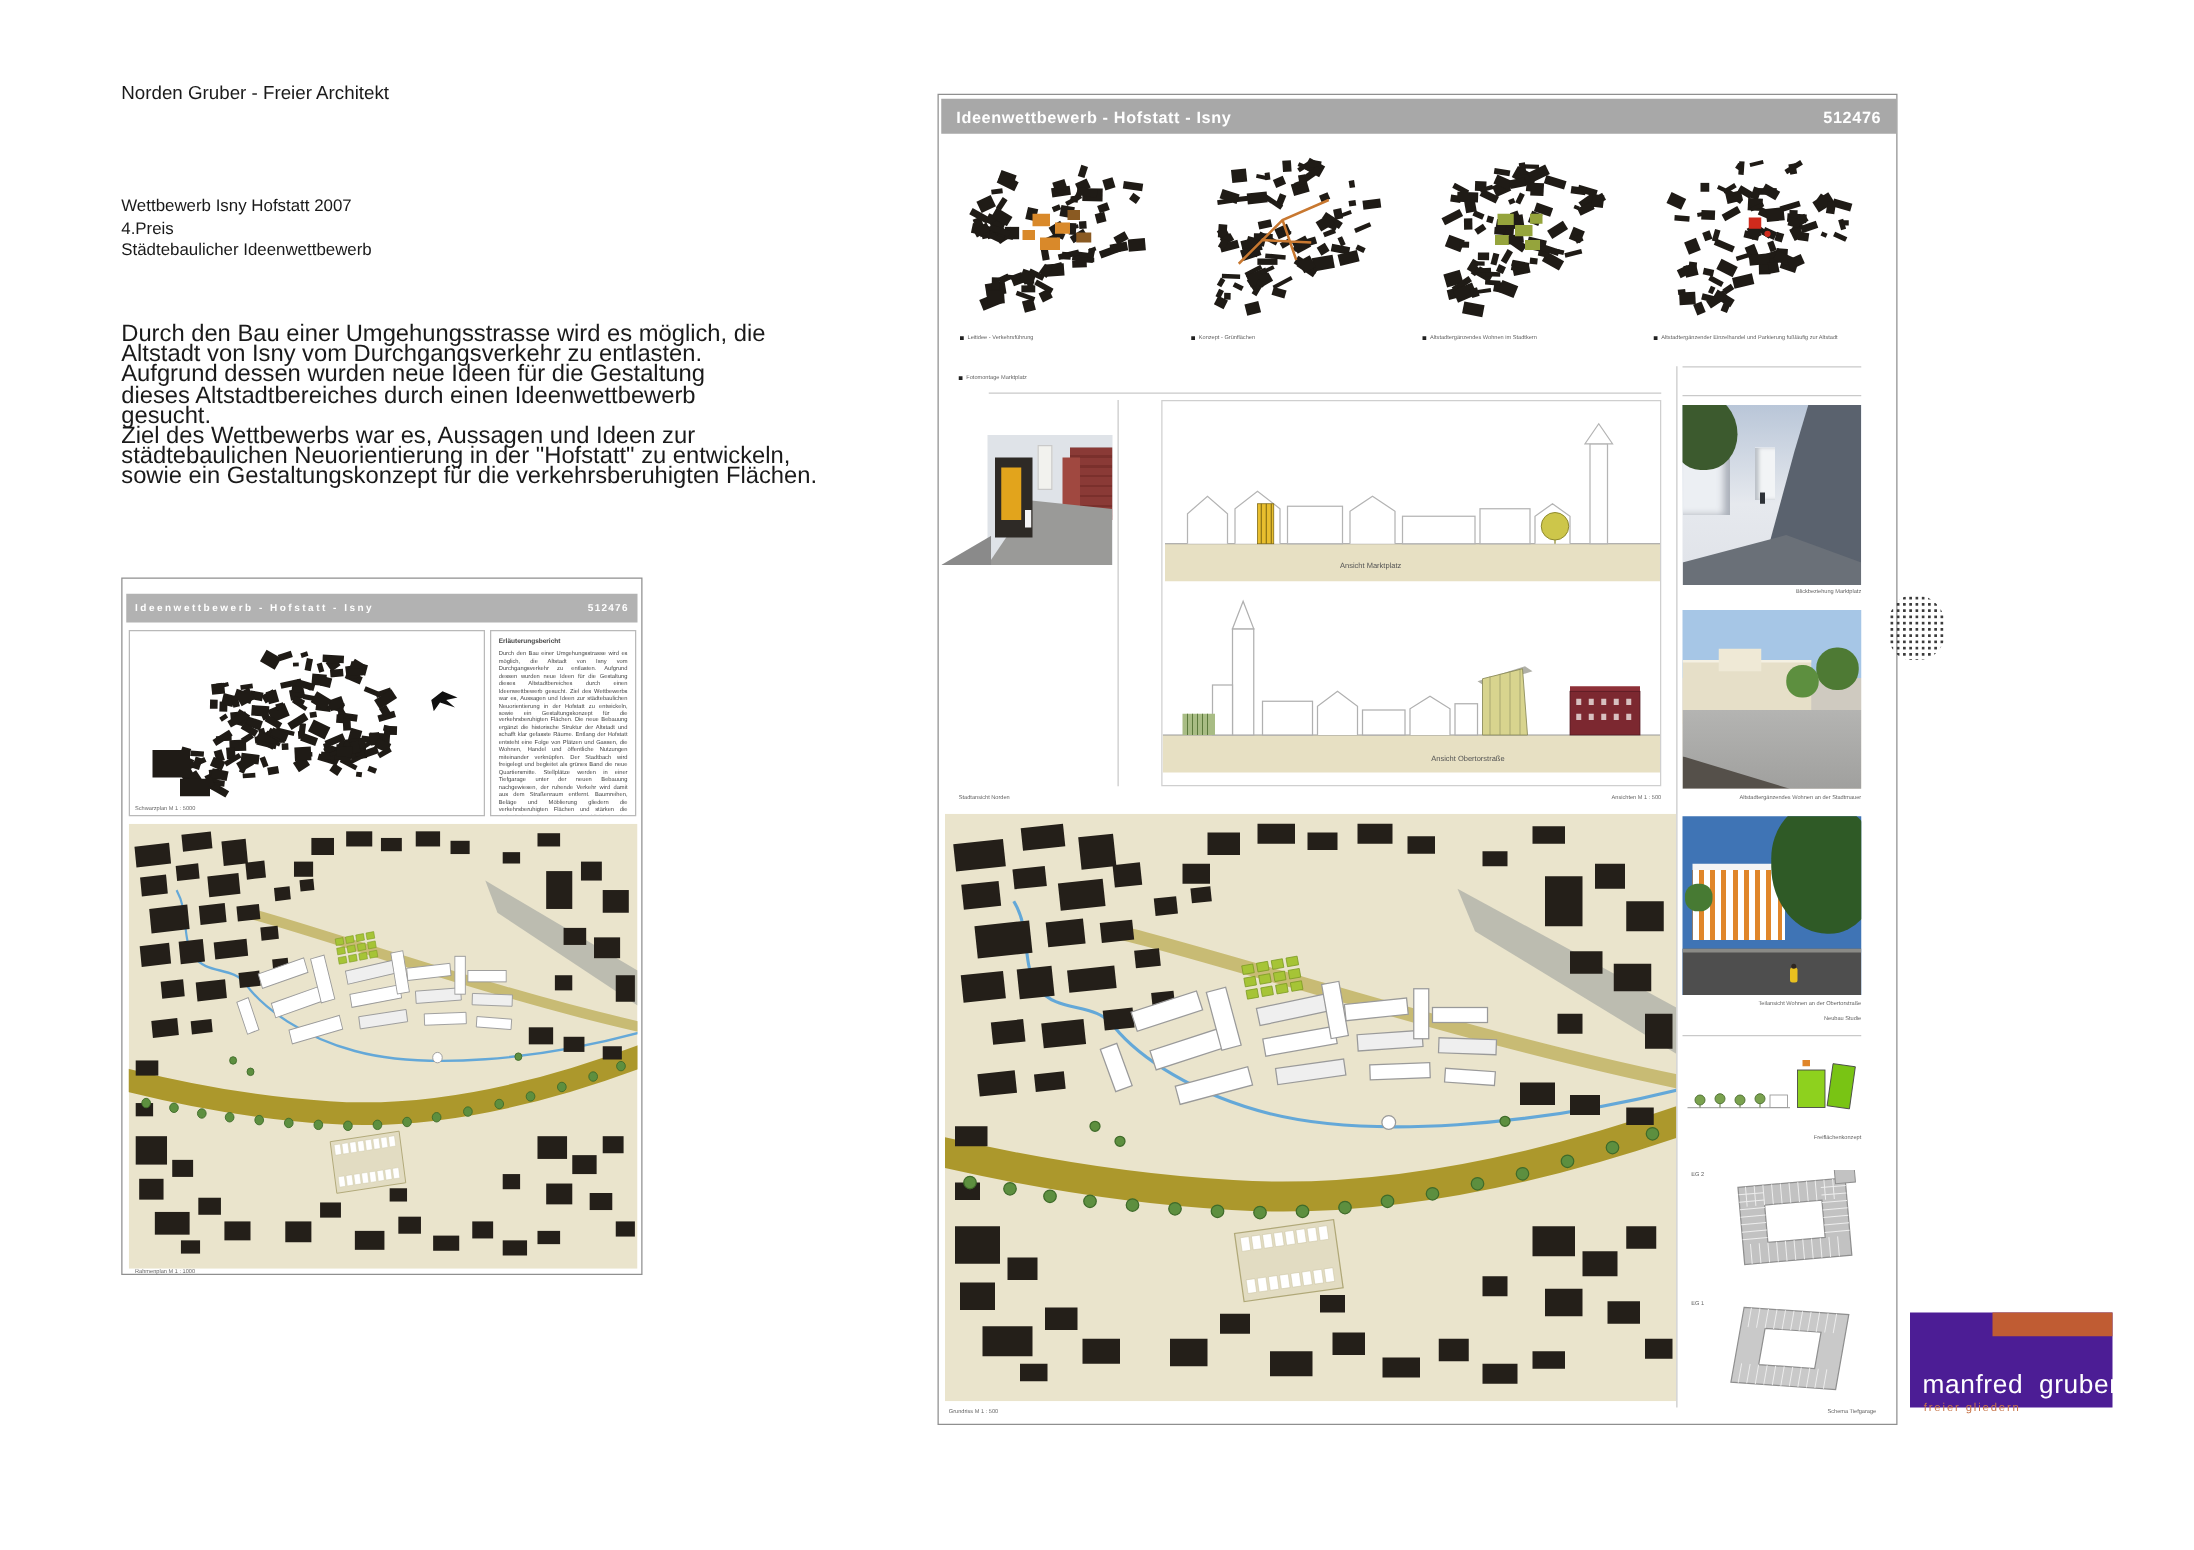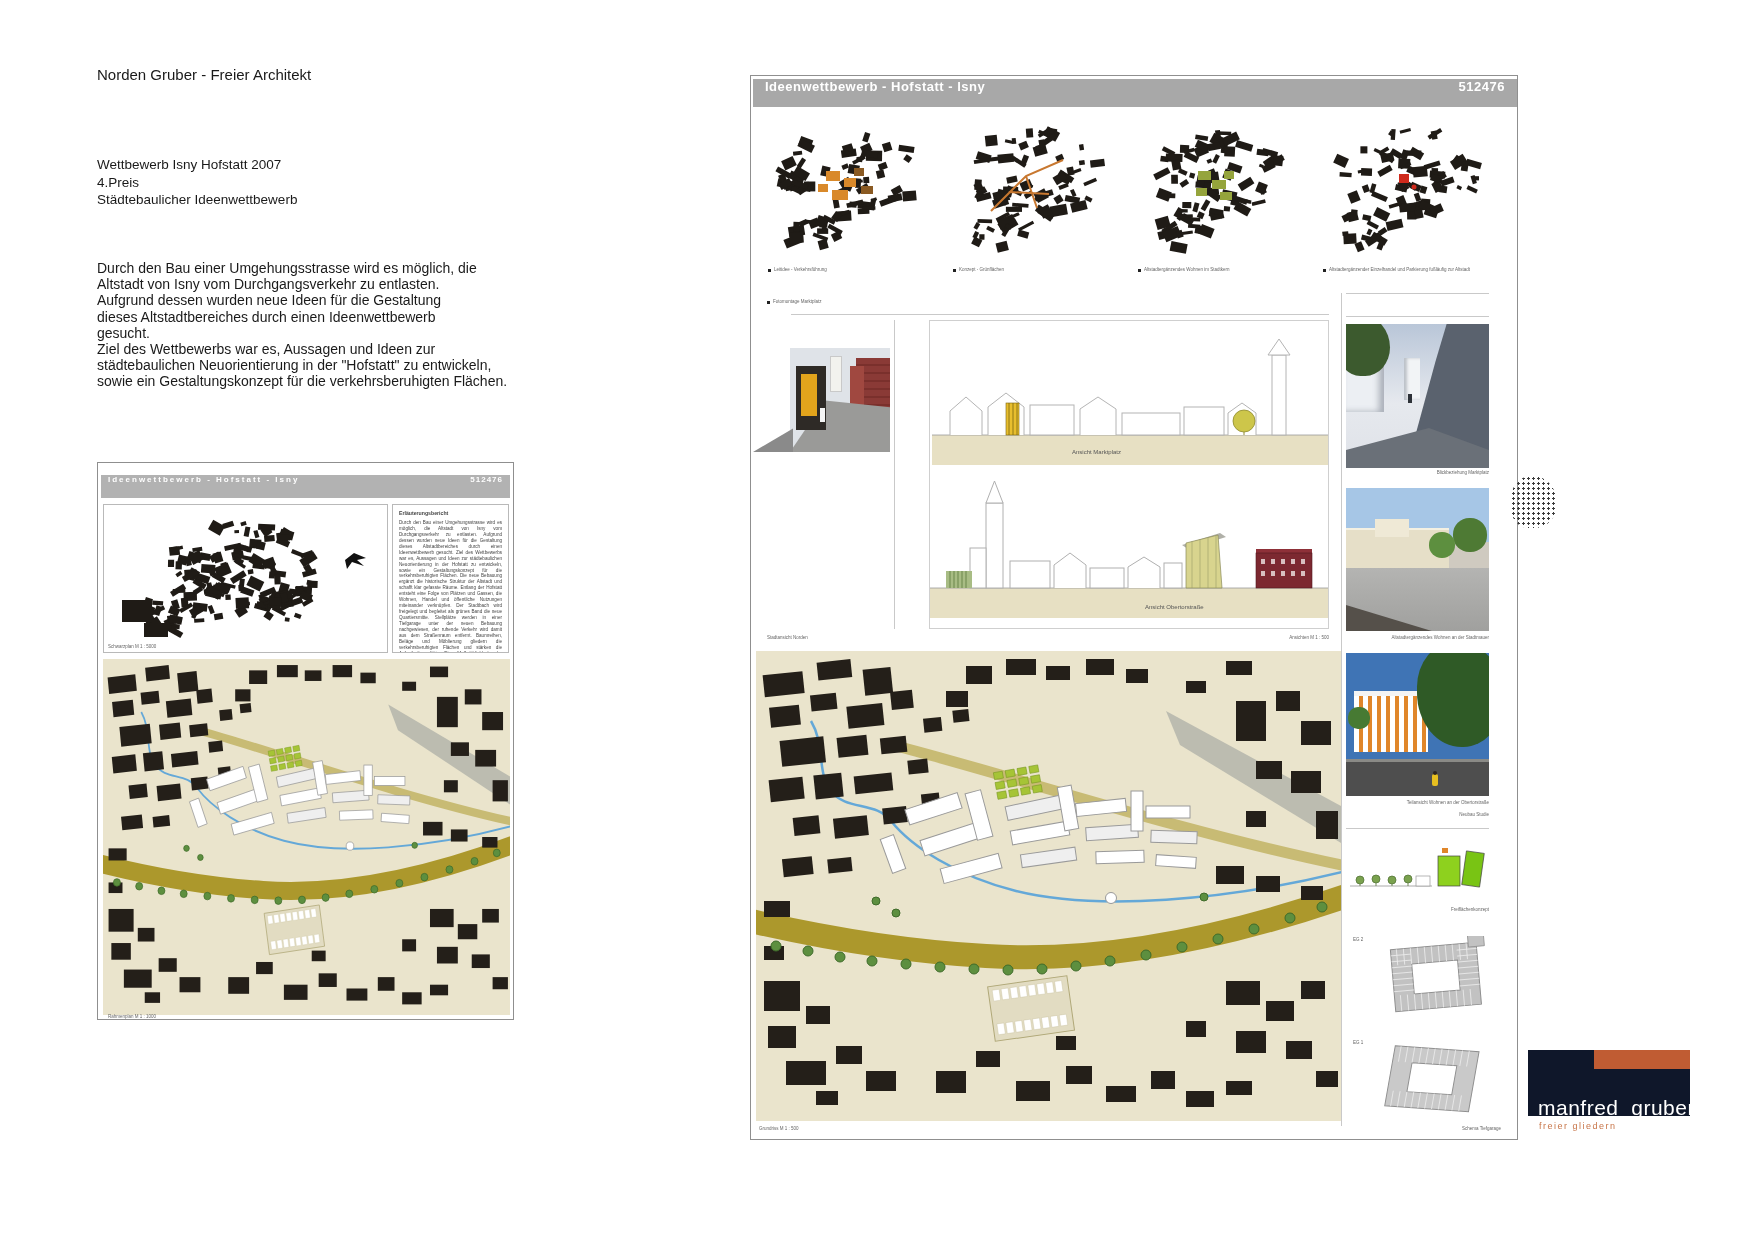--- a/index.html
+++ b/index.html
@@ -1,20 +1,20 @@
 <!DOCTYPE html>
 <html><head>
 <meta charset="utf-8">
 <style>
   html,body{margin:0;padding:0}
   body{width:1755px;height:1240px;position:relative;background:#fff;overflow:hidden;
        font-family:"Liberation Sans",sans-serif;color:#1a1a1a}
   .abs{position:absolute}
   .poster{border:1px solid #8f8f8f;background:#fff;box-sizing:border-box}
-  .bar{background:#a8a8a8;color:#fff;font-weight:bold;display:flex;justify-content:space-between;align-items:flex-start;box-sizing:border-box}
+  .bar{background:#a8a8a8;color:#fff;font-weight:bold;display:flex;justify-content:space-between;align-items:center;box-sizing:border-box}
   .panel{border:1px solid #b9b9b9;background:#fff;box-sizing:border-box;overflow:hidden}
   .t45{font-size:4.5px;color:#666;line-height:1.1}
   .tr{text-align:right}
   .cap{display:flex;align-items:flex-start;gap:3px}
   .sqdot{width:3px;height:3px;background:#222;margin-top:1px;flex:0 0 auto}
   .hair{background:#c9c9c9}
   .micro{font-size:4.6px;line-height:1.3;color:#444;text-align:justify;word-break:break-word}
   .micro b{font-size:5.2px;display:block;margin-bottom:3px}
   .pre{white-space:pre-line}
   
@@ -188,21 +188,21 @@
           <circle cx="448" cy="246" r="4"></circle>
       </g>
     </g>
   </defs>
 </svg>
 
 <div class="abs" style="left:97px;top:66px;font-size:15px">Norden Gruber - Freier Architekt</div>
 <div class="abs pre" style="left:97px;top:156px;font-size:13.5px;line-height:17.5px">Wettbewerb Isny Hofstatt 2007
 4.Preis
 Städtebaulicher Ideenwettbewerb</div>
-<div class="abs pre" style="left:97px;top:260px;font-size:14px;line-height:16.2px">Durch den Bau einer Umgehungsstrasse wird es möglich, die
+<div class="abs pre" style="left:97px;top:260px;font-size:19px;line-height:16.2px">Durch den Bau einer Umgehungsstrasse wird es möglich, die
 Altstadt von Isny vom Durchgangsverkehr zu entlasten.
 Aufgrund dessen wurden neue Ideen für die Gestaltung
 dieses Altstadtbereiches durch einen Ideenwettbewerb
 gesucht.
 Ziel des Wettbewerbs war es, Aussagen und Ideen zur
 städtebaulichen Neuorientierung in der "Hofstatt" zu entwickeln,
 sowie ein Gestaltungskonzept für die verkehrsberuhigten Flächen.</div>
 
 <div class="abs poster" style="left:97px;top:462px;width:417px;height:558px">
   <div class="bar abs" style="left:3px;top:12px;width:409px;height:23px;background:#b2b2b2;padding:0 7px;font-size:8px;letter-spacing:2px">
@@ -926,19 +926,19 @@
       <path d="M14,10 h86 v62 h-86 z M34,26 h46 v30 h-46 z" fill="#c9c9c9" fill-rule="evenodd" stroke="#8f8f8f" stroke-width="1"></path>
       <g stroke="#ededed" stroke-width="0.8">
         <path d="M20,10 V26 M27,10 V26 M34,10 V26 M41,10 V26 M48,10 V26 M55,10 V26 M62,10 V26 M69,10 V26 M76,10 V26 M83,10 V26 M90,10 V26"></path>
         <path d="M20,56 V72 M27,56 V72 M34,56 V72 M41,56 V72 M48,56 V72 M55,56 V72 M62,56 V72 M69,56 V72 M76,56 V72 M83,56 V72 M90,56 V72"></path>
       </g>
     </g>
   </svg>
   <div class="t45 abs tr" style="left:595px;top:1051px;width:155px">Schema Tiefgarage</div>
 </div>
 
-<div class="abs" style="left:1528px;top:1050px;width:162px;height:66px;background:#0f172a">
+<div class="abs" style="left:1528px;top:1050px;width:162px;height:76px;background:#4c1d95">
   <div class="abs" style="right:0;top:0;width:96px;height:19px;background:#c05c33"></div>
   <div class="abs" style="left:10px;top:46px;color:#fff;font-size:21px;letter-spacing:.5px">
     <span>manfred</span>&nbsp;&nbsp;<span>gruber</span>
   </div>
   <div class="abs" style="left:11px;top:71px;color:#c8764a;font-size:9px;letter-spacing:1.5px">freier gliedern</div>
 </div>
 
 </body></html>

